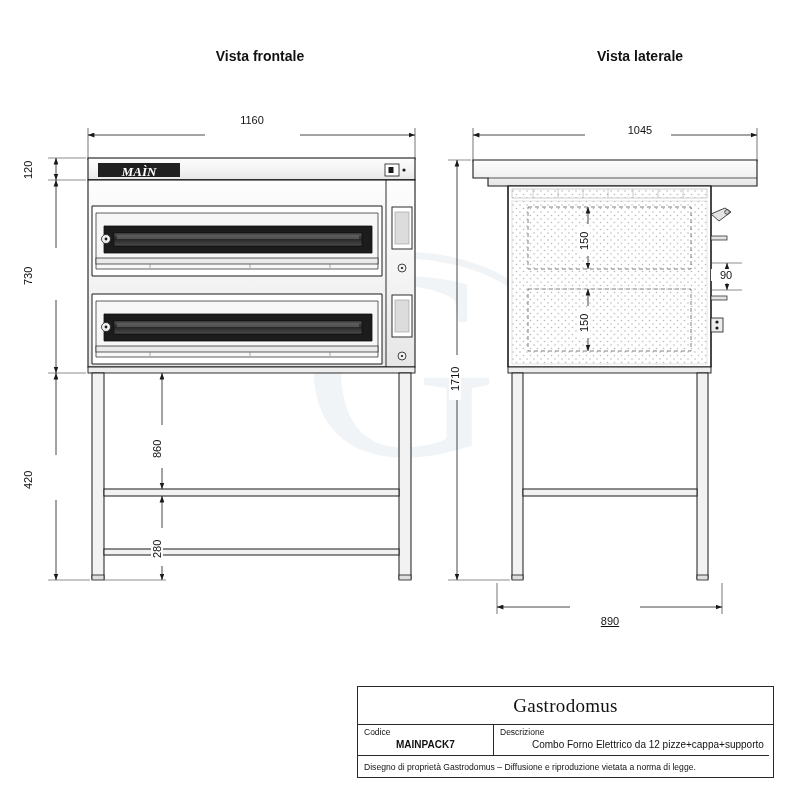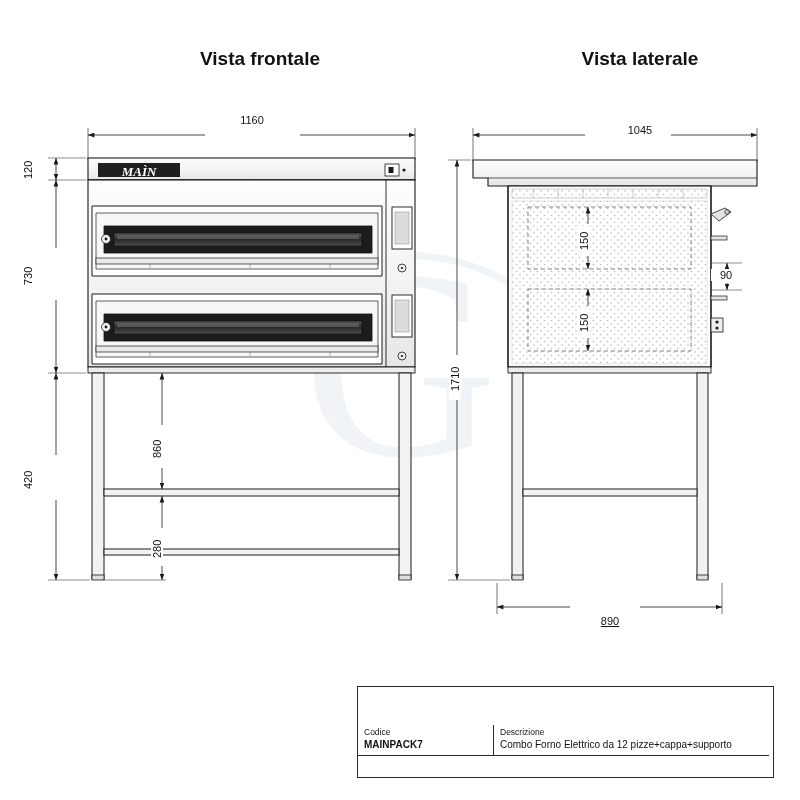--- a/index.html
+++ b/index.html
@@ -16,21 +16,21 @@
     overflow: hidden;
   }
   #sheet {
     position: absolute;
     left: 0; top: 0;
     width: 800px;
     height: 800px;
   }
   .view-title {
     position: absolute;
-    font-size: 19px;
+    font-size: 14px;
     font-weight: bold;
     color: #111;
     text-align: center;
     white-space: nowrap;
   }
   #front-title { left: 130px; top: 48px; width: 260px; }
   #side-title  { left: 510px; top: 48px; width: 260px; }
 
   .dim-label {
     position: absolute;
@@ -100,20 +100,21 @@
   .tb-field-label {
     position: absolute;
     font-size: 8.5px;
     color: #111;
   }
   .tb-field-value {
     position: absolute;
     font-size: 10px;
     font-weight: bold;
     color: #111;
+    margin-left: 32px;
   }
   .tb-field-value.norm {
     font-weight: normal;
   }
   #tb-note {
     position: absolute;
     left: 6px; top: 6px;
     font-size: 8.6px;
     color: #111;
     white-space: nowrap;
@@ -332,20 +333,27 @@
 <div class="dim-label vert" style="left:151px;top:532px;height:34px;">280</div>
 
 <div class="dim-label" style="left:609px;top:114px;width:62px;margin-top:10px;">1045</div>
 <div class="dim-label vert" style="left:578px;top:226px;height:30px;">150</div>
 <div class="dim-label vert" style="left:578px;top:308px;height:30px;">150</div>
 <div class="dim-label" style="left:711px;top:269px;width:30px;">90</div>
 <div class="dim-label vert" style="left:449px;top:358px;height:42px;">1710</div>
 <div class="dim-label" style="left:579px;top:615px;width:62px;text-decoration:underline;">890</div>
 
 <div id="titleblock">
+  <div id="tb-row1">
+
+    <div id="brand">Gastrodomus</div>
+  </div>
   <div id="tb-row2">
     <div class="tb-field-label" style="left:6px;top:2px;">Codice</div>
     <div class="tb-field-value" style="left:6px;top:14px;">MAINPACK7</div>
     <div class="tb-field-label" style="left:142px;top:2px;">Descrizione</div>
     <div class="tb-field-value norm" style="left:142px;top:14px;">Combo Forno Elettrico da 12 pizze+cappa+supporto</div>
   </div>
   <div id="tb-vsplit"></div>
+  <div id="tb-row3">
+    <div id="tb-note">Disegno di proprietà Gastrodomus – Diffusione e riproduzione vietata a norma di legge.</div>
+  </div>
 </div>
 
 </body></html>

